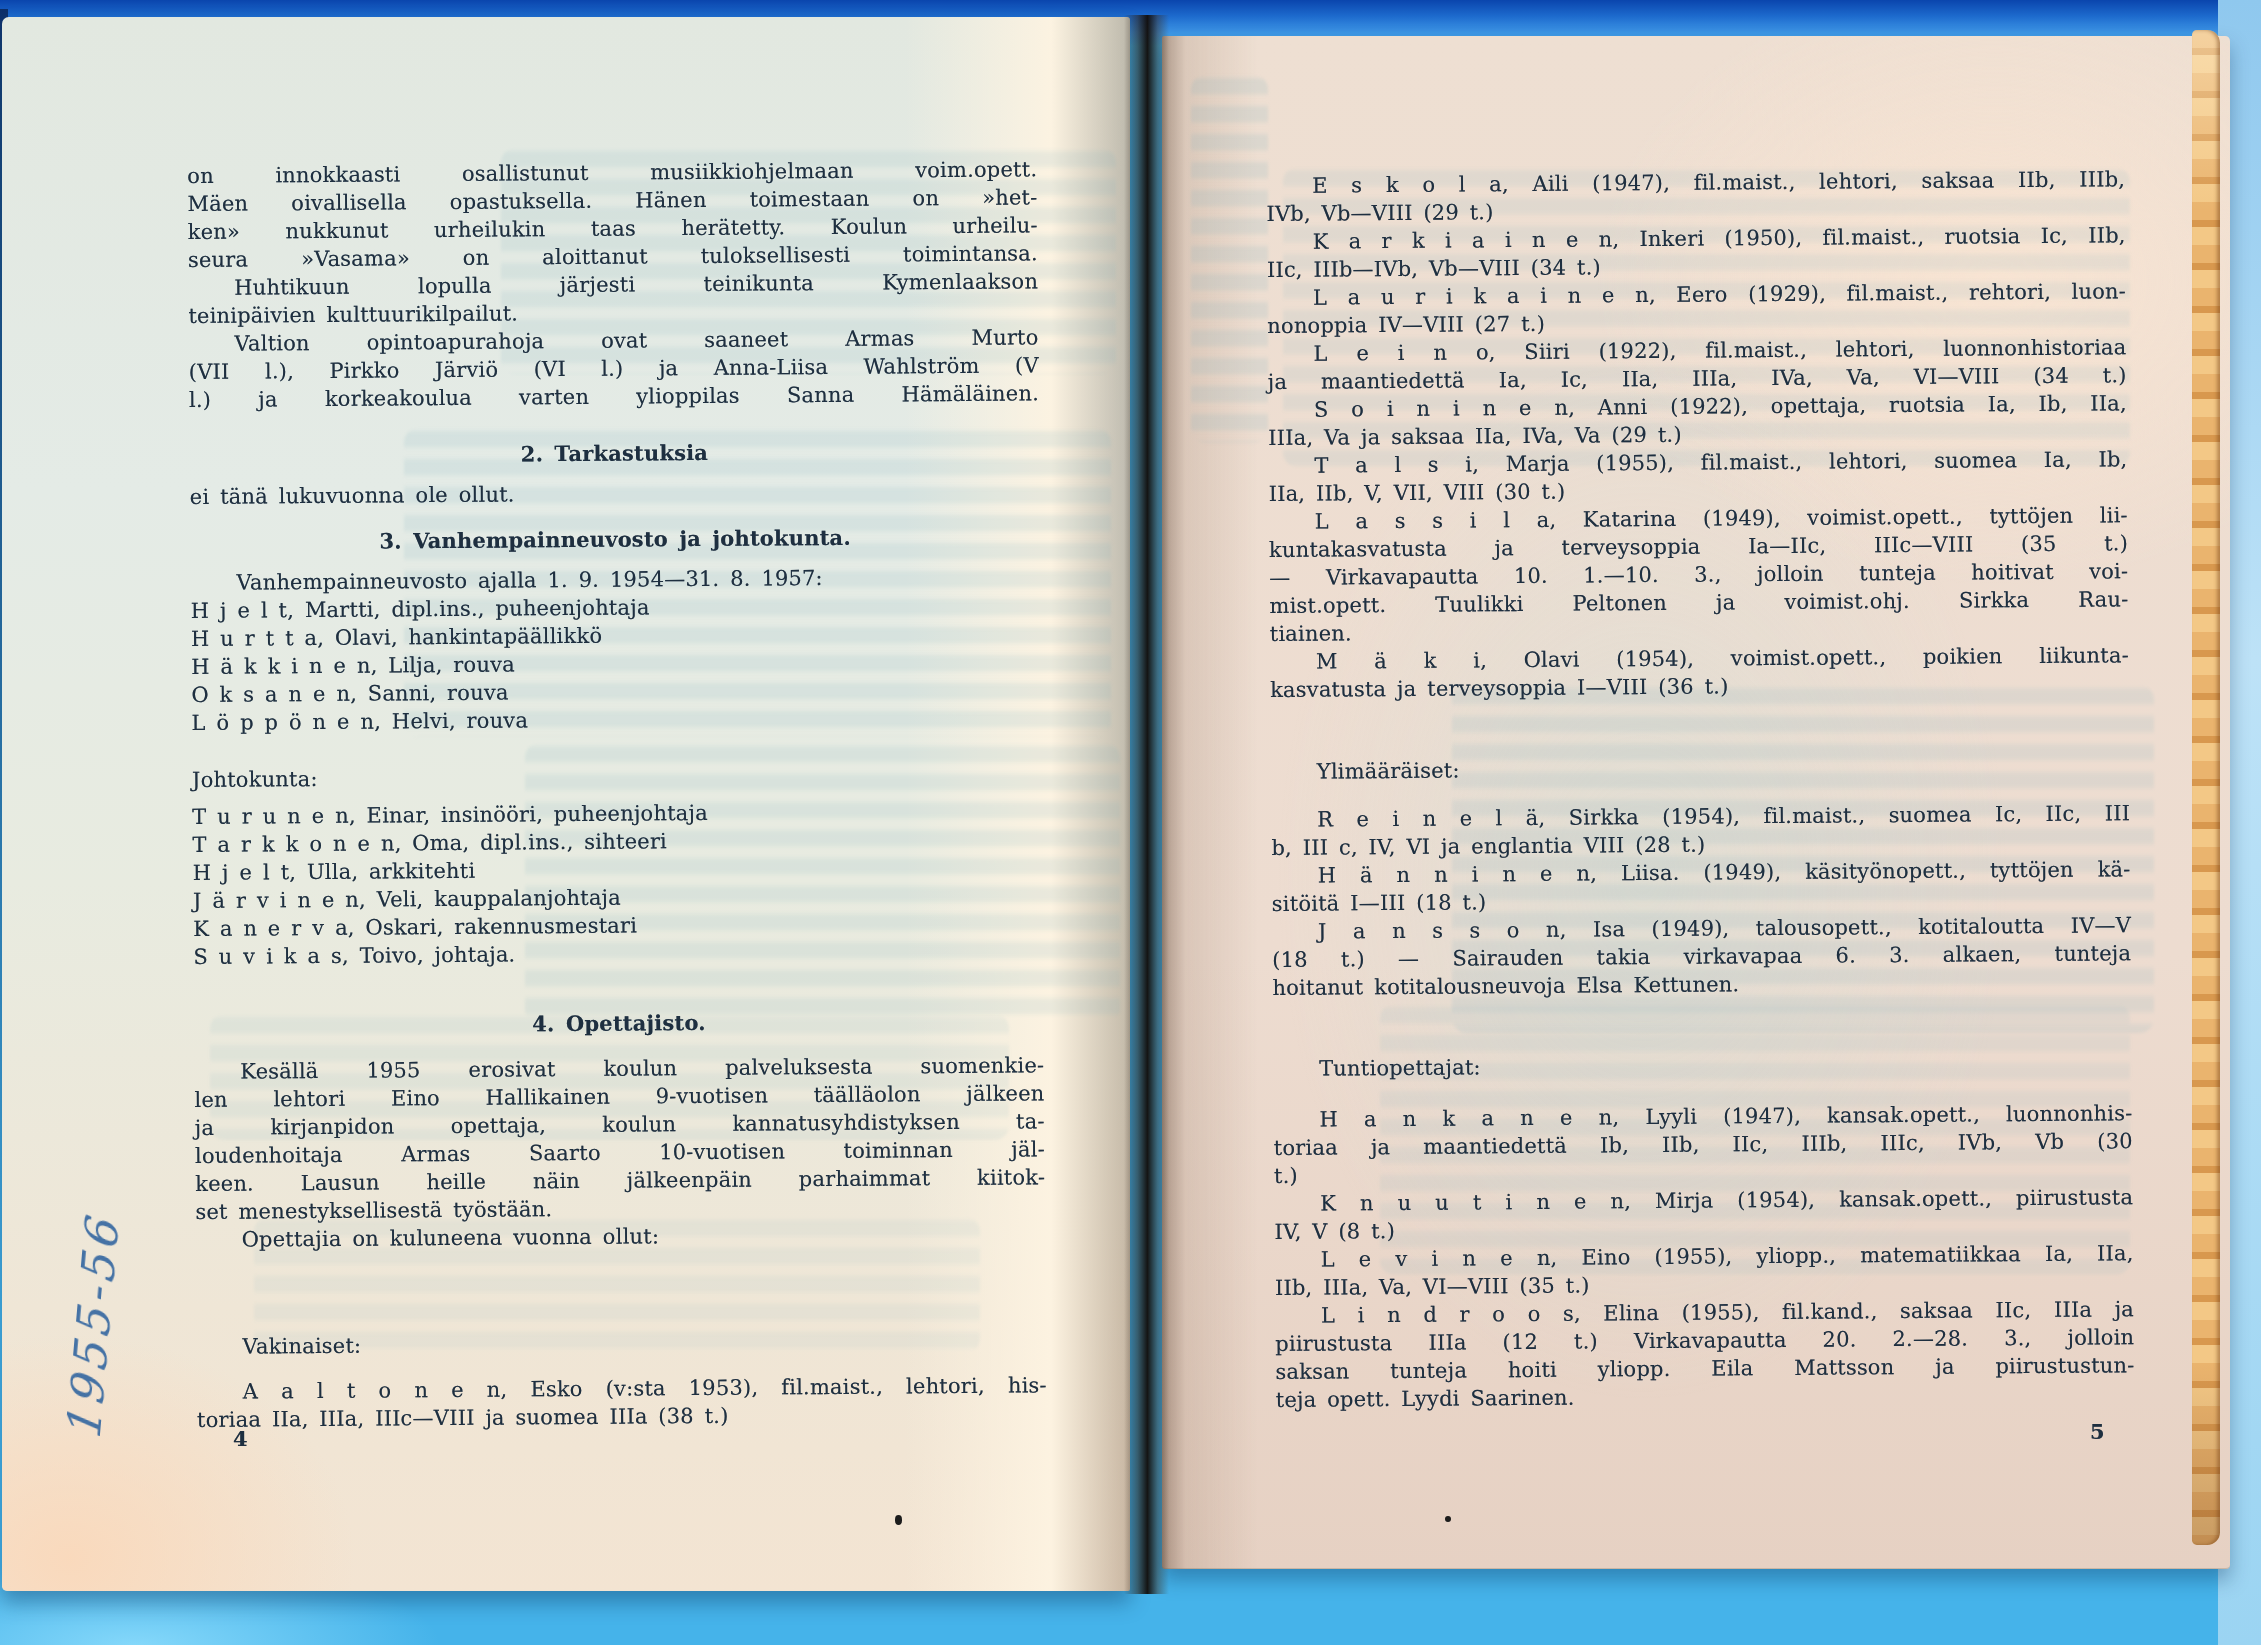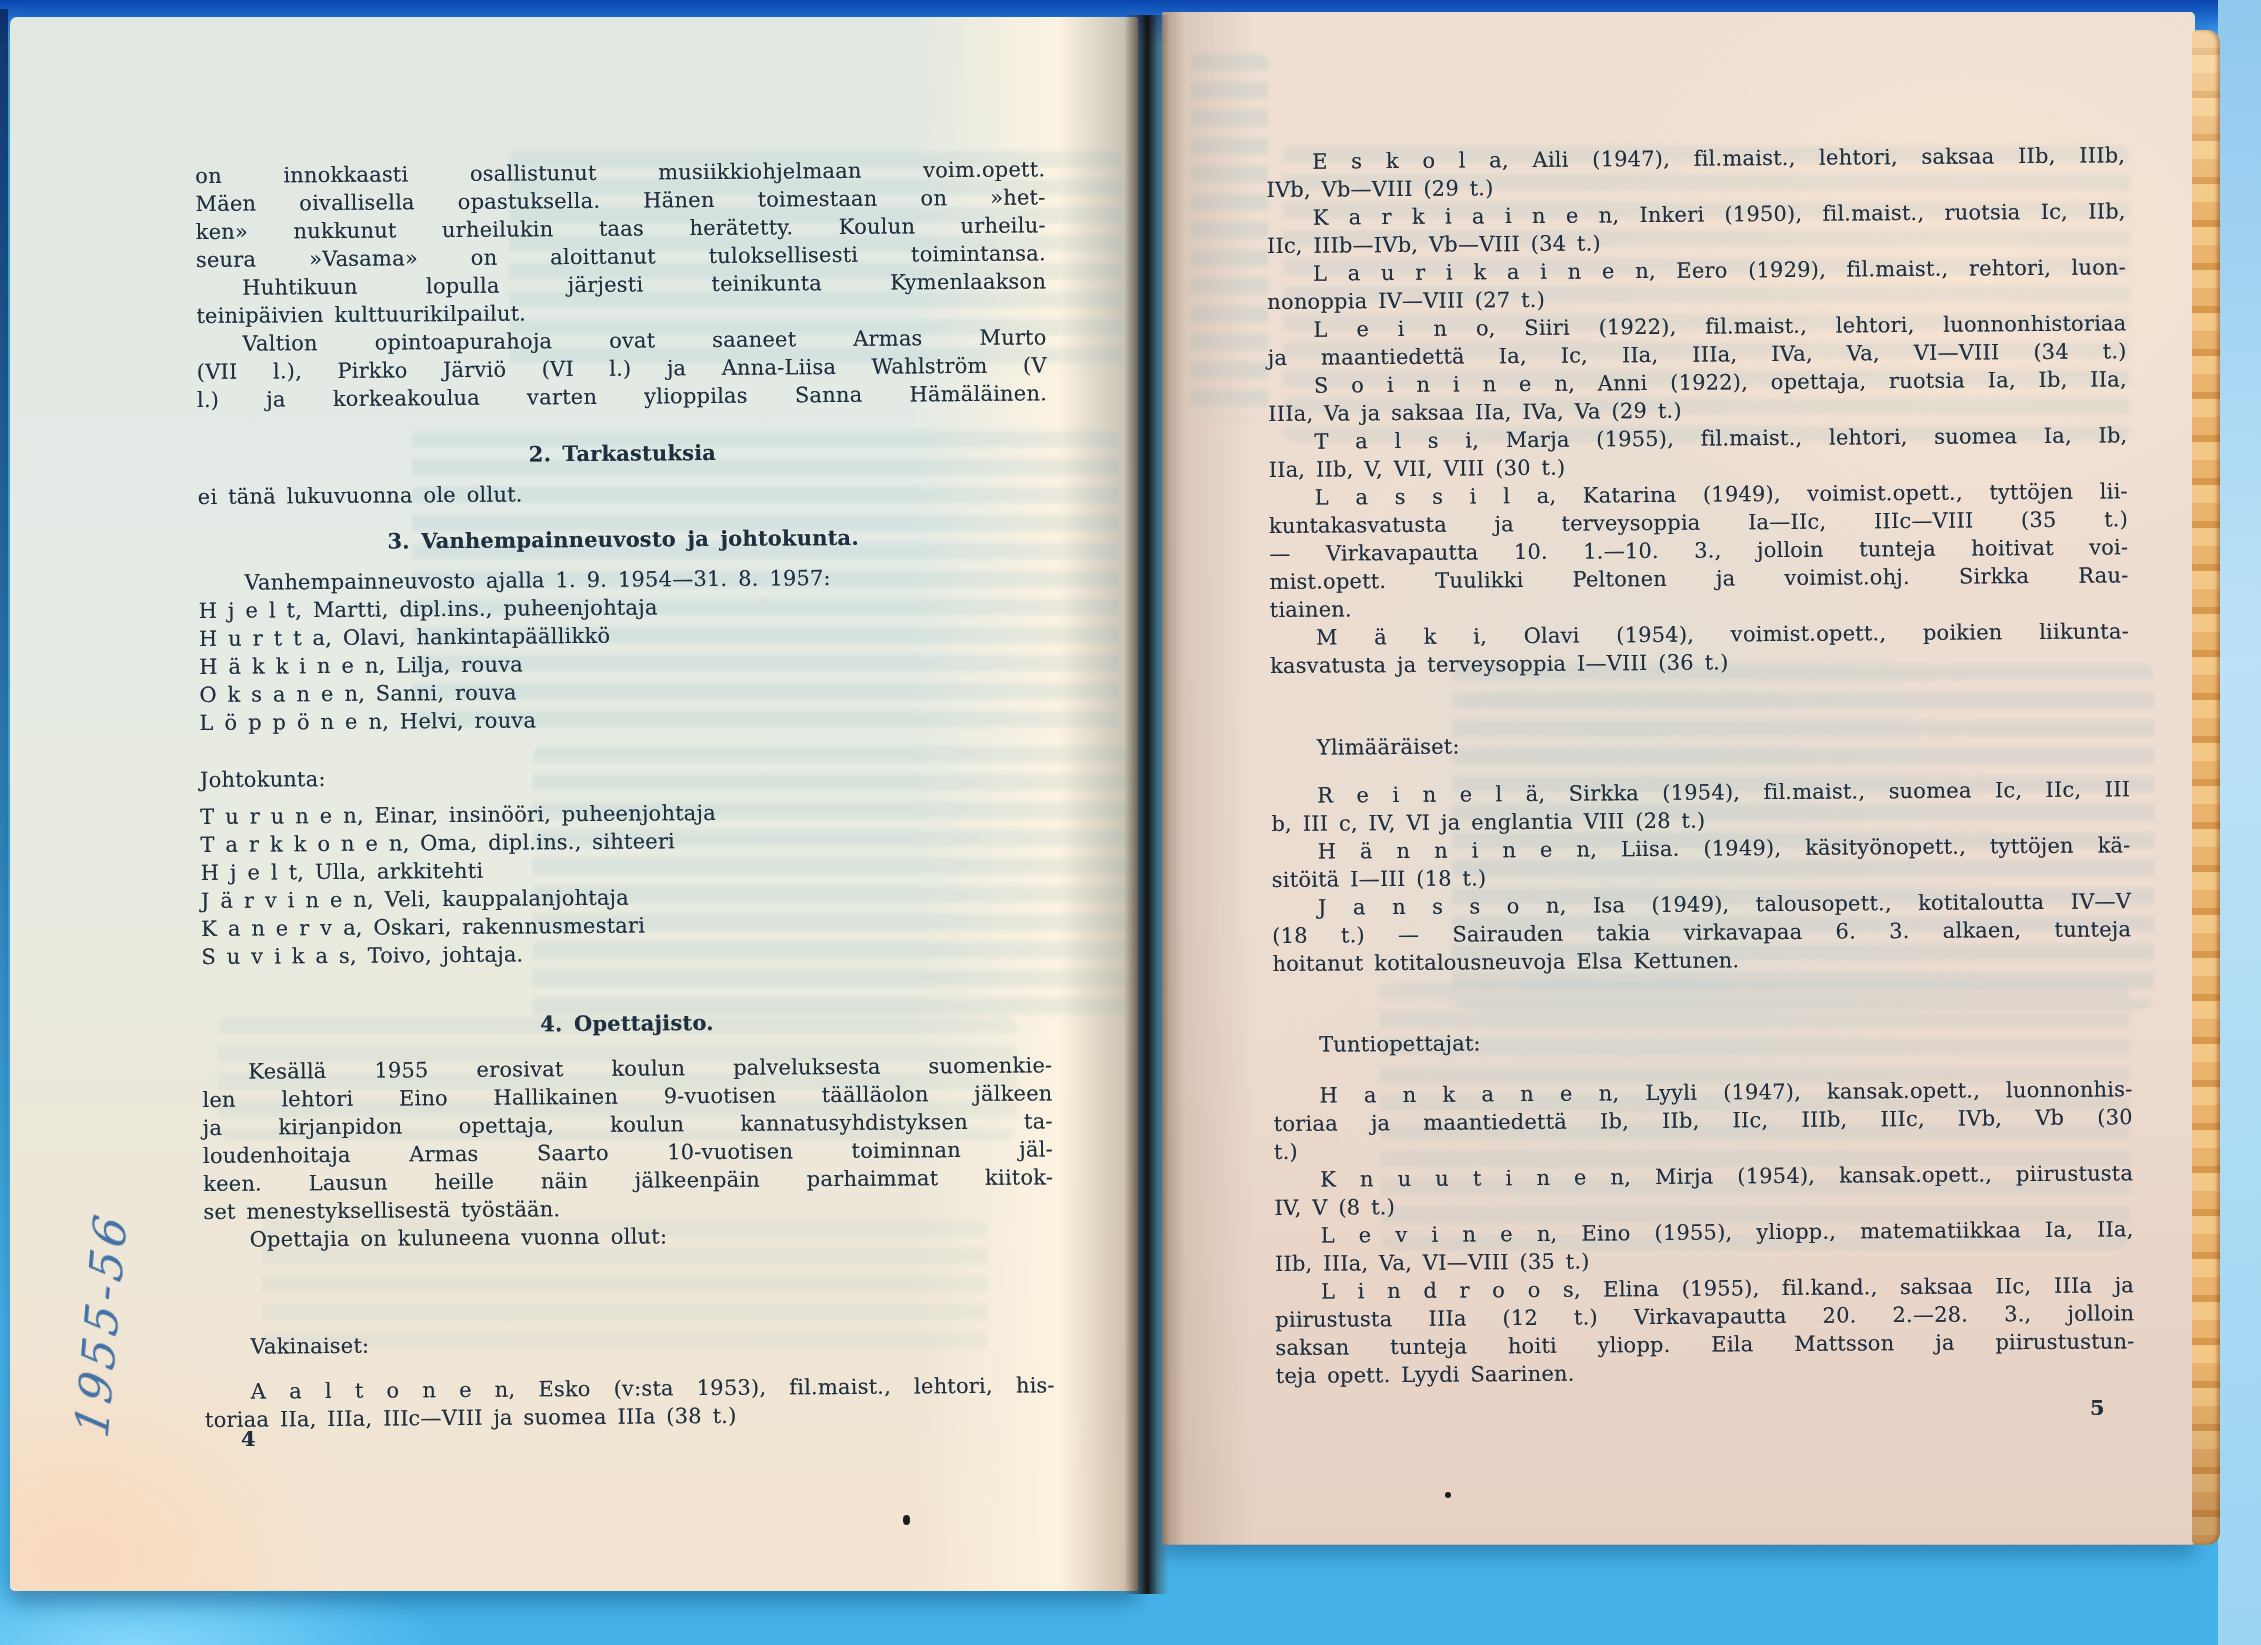--- a/index.html
+++ b/index.html
@@ -16,38 +16,39 @@
     background:linear-gradient(180deg,#0a45ad 0%,#1d6acd 35%,#3e97e6 72%,rgba(69,179,234,0) 100%);}
   .bg-right{position:absolute;left:2218px;top:0;width:44px;height:1646px;z-index:0;
     background:linear-gradient(180deg,#8fc8ee 0%,#bde2f7 40%,#9bd4f2 100%);}
   .bg-bottom-glow{position:absolute;left:0;top:1510px;width:678px;height:136px;z-index:0;
     background:radial-gradient(ellipse 436px 126px at 20% 100%,rgba(140,220,252,.9),rgba(140,220,252,0) 70%);}
   .cover-sliver{position:absolute;left:0;top:8.7px;width:7.7px;height:1307px;z-index:1;
     background:linear-gradient(180deg,rgba(12,42,96,.9),rgba(12,42,96,0));}
 
   .page{position:absolute;z-index:2;}
   .page-left{
-    left:10px;top:17.4px;width:1128px;height:1574px;
+    left:2px;top:17.4px;width:1128px;height:1574px;
     border-radius:6.8px 2.9px 1.9px 4.8px;
     box-shadow:0 11.6px 20.3px rgba(10,50,90,.38);
     background:
       radial-gradient(ellipse 460px 363px at 6% 98%,rgba(250,216,186,.9),rgba(250,216,186,0) 62%),
       linear-gradient(90deg,rgba(0,0,0,0) 80%,rgba(253,243,225,.95) 93%,rgba(110,82,55,.30) 99.7%),
       linear-gradient(180deg,#e2e8e0 0%,#e4ebe6 30%,#e8ebe0 55%,#efe6d6 82%,#f3e4d2 100%);
   }
   .page-right{
-    left:1162px;top:12px;width:1033px;height:1532px;
+    left:1162px;top:36px;width:1033px;height:1532px;
     border-radius:1.9px 4.8px 3.9px 2.9px;
     box-shadow:0 10.6px 19.4px rgba(10,50,90,.35);
     border-bottom:1.5px solid rgba(120,90,60,.30);
     background:
       linear-gradient(90deg,rgba(80,52,34,.42) 0,rgba(150,120,100,.22) 2.2%,rgba(0,0,0,0) 9%),
       radial-gradient(ellipse 605px 460px at 78% 16%,rgba(249,229,211,.9),rgba(249,229,211,0) 66%),
       radial-gradient(ellipse 508px 726px at 45% 55%,rgba(198,224,218,.32),rgba(198,224,218,0) 72%),
       linear-gradient(180deg,#eedfd2 0%,#eddcd0 60%,#e6d1c3 100%);
+    padding-left: 35px;
   }
   .gutter{position:absolute;left:1124px;top:14.5px;width:45px;height:1579px;z-index:4;pointer-events:none;
     background:linear-gradient(90deg,rgba(40,28,16,0) 0%,rgba(46,32,20,.55) 30%,rgba(18,12,8,.95) 52%,rgba(60,44,28,.45) 75%,rgba(0,0,0,0) 100%);}
   .fore-edge{position:absolute;left:2192px;top:30px;width:28px;height:1515px;z-index:2;
     border-radius:4.8px 12.6px 12.6px 4.8px;
     background:
       linear-gradient(180deg,rgba(255,240,210,.5),rgba(0,0,0,0) 12%,rgba(0,0,0,0) 88%,rgba(120,70,30,.35)),
       repeating-linear-gradient(180deg,#eab46e 0 18.4px,#d8984e 18.4px 25px,#f3c886 25px 43px);
     box-shadow:inset -2.9px 0 3.9px rgba(110,60,20,.45);}
 

